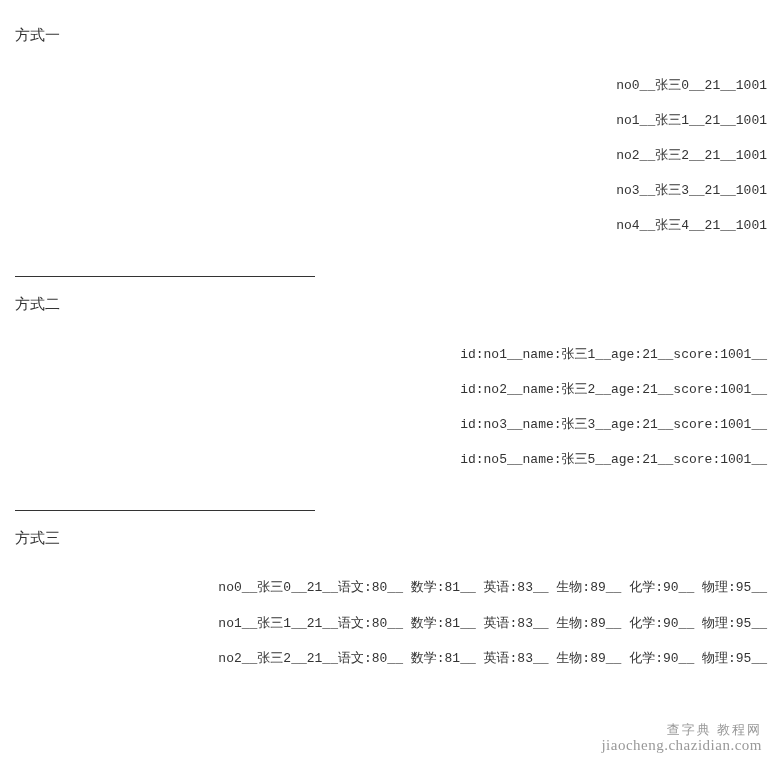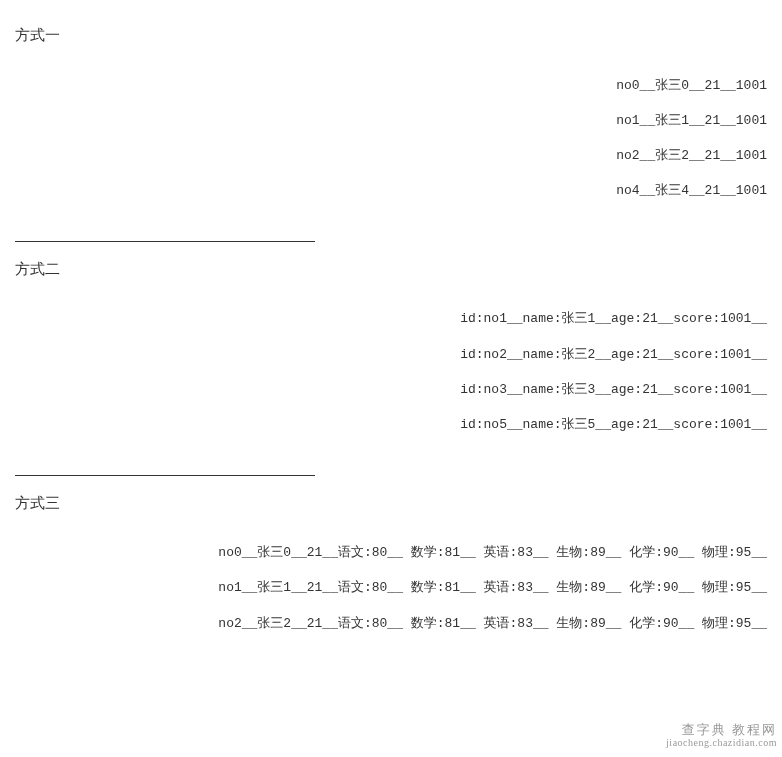--- a/index.html
+++ b/index.html
@@ -32,45 +32,46 @@
     }
     .divider {
       border: none;
       border-bottom: 1px solid #333;
       width: 300px;
       margin-top: 24px;
       margin-bottom: 18px;
     }
     .watermark {
       position: absolute;
-      right: 5px;
+      right: 20px;
       top: 723px;
       font-size: 11px;
       color: #999;
       text-align: right;
       font-family: "SimSun", "宋体", serif;
       line-height: 1.1;
     }
     .wm-top {
       font-size: 13px;
       letter-spacing: 2px;
     }
     .wm-bottom {
-      font-size: 10px;
+      font-size: 15px;
       letter-spacing: 0.5px;
     }
   </style>
 </head>
 <body>
 
 <div class="section-title">方式一</div>
 <div class="block">
 <div>no0__张三0__21__1001</div>
 <div>no1__张三1__21__1001</div>
 <div>no2__张三2__21__1001</div>
+<div>no3__张三3__21__1001</div>
 <div>no4__张三4__21__1001</div>
 </div>
 <hr class="divider">
 
 <div class="section-title">方式二</div>
 <div class="block">
 <div>id:no1__name:张三1__age:21__score:1001__</div>
 <div>id:no2__name:张三2__age:21__score:1001__</div>
 <div>id:no3__name:张三3__age:21__score:1001__</div>
 <div>id:no5__name:张三5__age:21__score:1001__</div>

